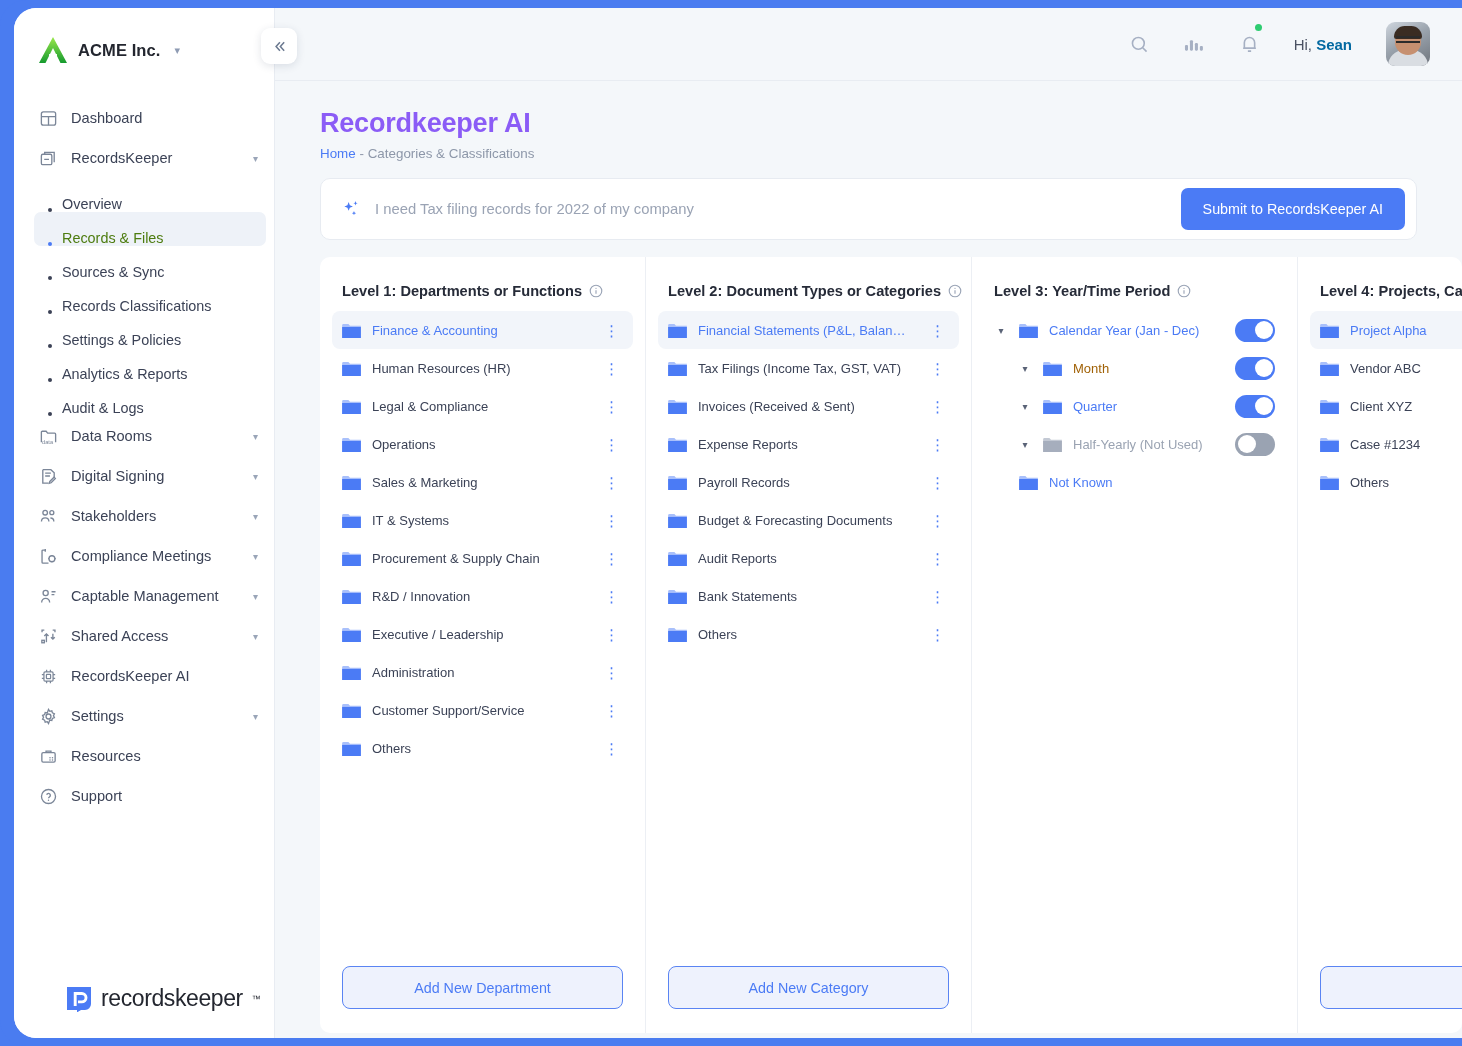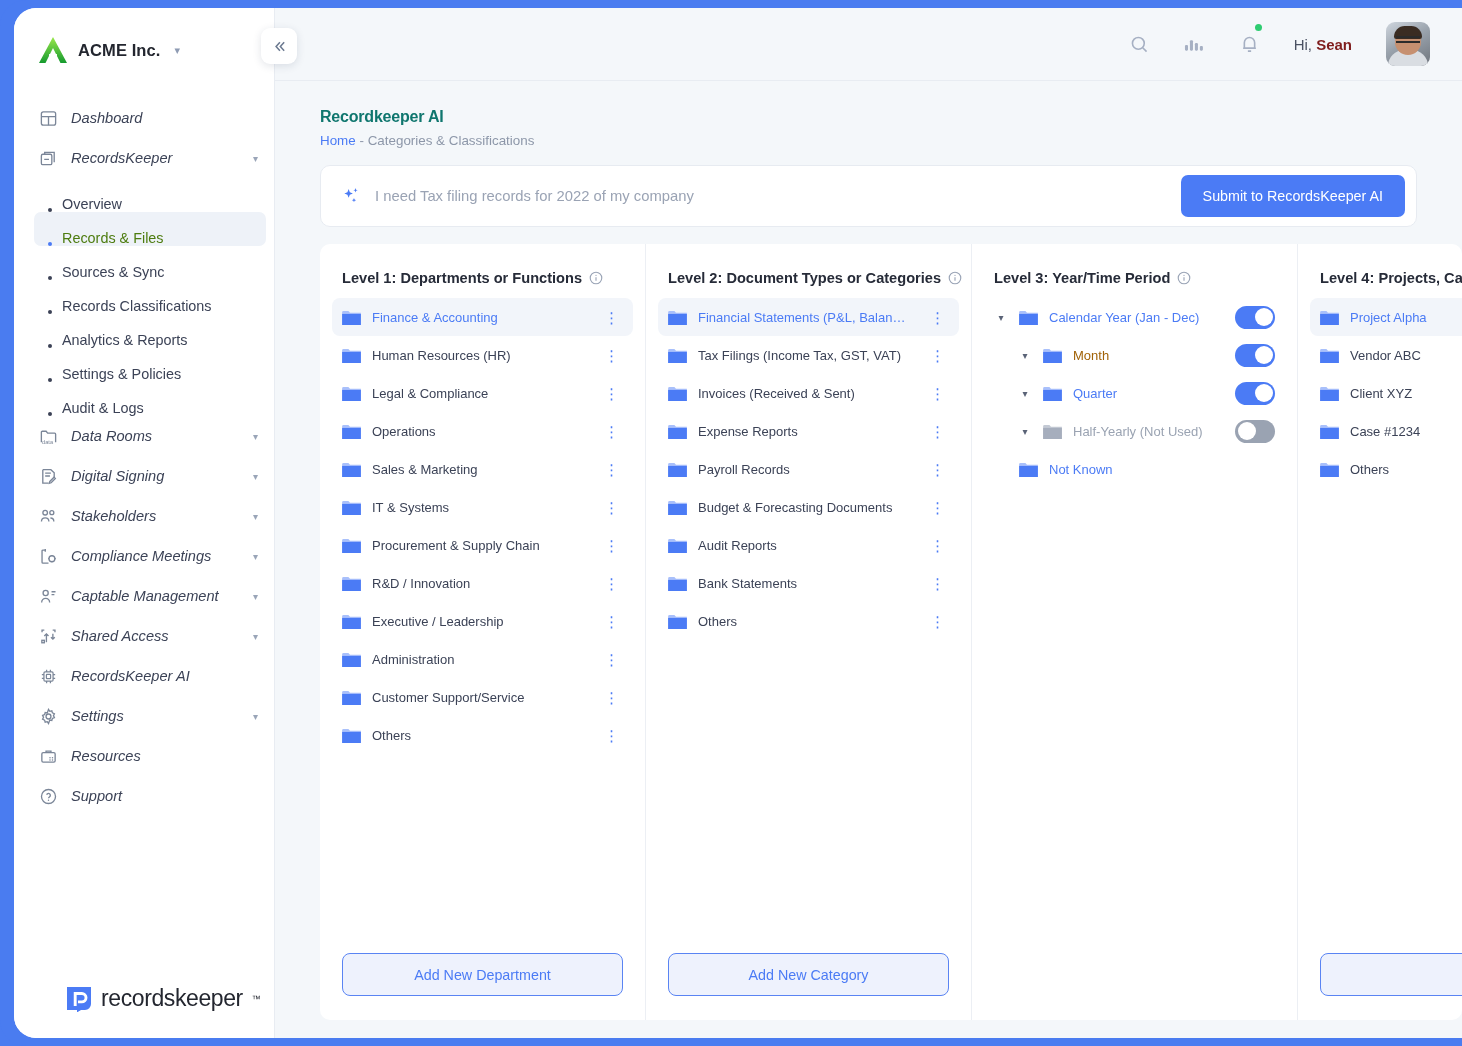--- a/index.html
+++ b/index.html
@@ -42,21 +42,21 @@
   .brand-caret { margin-left: 4px; color:#8e9bb3; font-size: 11px; line-height:1;}
 
   .nav { margin-top: 30px; }
   .nav-item {
     display: flex; align-items: center;
     height: 40px; padding-left: 24px; padding-right: 16px;
     cursor: pointer; gap: 12px;
     color: #3b4256; font-size: 14.6px;
   }
   .nav-item .ico { width: 21px; height: 21px; flex: 0 0 21px; display:flex; align-items:center; justify-content:center;}
-  .nav-item .lbl { flex: 1; white-space: nowrap; font-style: italic; }
+  .nav-item .lbl { flex: 1; white-space: nowrap; }
   .nav-item .chev { color:#9aa5b8; font-size: 10px; }
   .sub-item {
     display:flex; align-items:flex-end; gap:10px;
     height: 34px; margin: 0 8px 0 20px; padding-left: 14px;
     border-radius: 7px; cursor: pointer;
     font-size: 14.4px; color:#3b4256;
   }
   .sub-item .dot { width:4px; height:4px; border-radius:50%; background:#3b4256; flex:0 0 4px;}
   .sub-item.active { background:#eef2f8; color:#4d7c0f; font-weight:500;}
   .sub-item.active .dot { background:#4b7bf5; }
@@ -87,21 +87,21 @@
   }
   #topbar {
     height: 73px; width:100%;
     display:flex; align-items:center; justify-content:flex-end;
     padding-right: 32px; gap: 34px;
     border-bottom: 1px solid #e8ecf2;
     background: #f4f7fa;
   }
   .top-ico { cursor:pointer; color:#a6b0c3; position:relative; display:flex; align-items:center;}
   .greet { font-size: 15px; color:#4a5162; }
-  .greet b { color:#7f1d1d; font-weight:700; }
+  .greet b { color:#0369a1; font-weight:700; }
   .avatar {
     width: 44px; height: 44px; border-radius: 9px; overflow:hidden;
     background: linear-gradient(150deg,#cfd6de 0%,#9aa3ad 45%,#6e747c 100%);
     position: relative; cursor:pointer;
   }
   .avatar .face {
     position:absolute; left:9px; top:7px; width:26px; height:26px;
     border-radius:50%; background:#c69070;
   }
   .avatar .hair {
@@ -116,21 +116,21 @@
     position:absolute; left:2px; bottom:0; width:40px; height:16px;
     border-radius: 16px 16px 0 0; background:#d9dde2;
   }
   .dot-green {
     position:absolute; right:-2px; top:-9px;
     width:7px;height:7px;border-radius:50%;background:#2ecc71;
   }
 
   
   .page-head { padding: 27px 0 0 45px; }
-  .page-title { font-size: 16px; font-weight:700; color:#0f766e; letter-spacing:-.2px;}
+  .page-title { font-size: 27px; font-weight:700; color:#8b5cf6; letter-spacing:-.2px;}
   .crumb { margin-top:7px; font-size:13.4px; color:#8d97a9; }
   .crumb a { color:#4b7bf5; text-decoration:none; cursor:pointer;}
 
   
   .ai-bar {
     margin: 17px 45px 0 45px;
     height: 62px; background:#fff; border-radius: 10px;
     border: 1px solid #e7ebf1;
     display:flex; align-items:center; padding: 0 11px 0 20px;
     justify-content: space-between;
@@ -255,25 +255,25 @@
         <div class="sub-item">
           <span class="dot"></span>
           <span>Sources &amp; Sync</span>
         </div>
         <div class="sub-item">
           <span class="dot"></span>
           <span>Records Classifications</span>
         </div>
         <div class="sub-item">
           <span class="dot"></span>
-          <span>Analytics &amp; Reports</span>
+          <span>Settings &amp; Policies</span>
         </div>
         <div class="sub-item">
           <span class="dot"></span>
-          <span>Settings &amp; Policies</span>
+          <span>Analytics &amp; Reports</span>
         </div>
         <div class="sub-item">
           <span class="dot"></span>
           <span>Audit &amp; Logs</span>
         </div>
       </div>
 
       <div class="nav-item">
         <span class="ico">
           <svg width="19" height="19" viewBox="0 0 20 20" fill="none" stroke="#7b8698" stroke-width="1.4">

